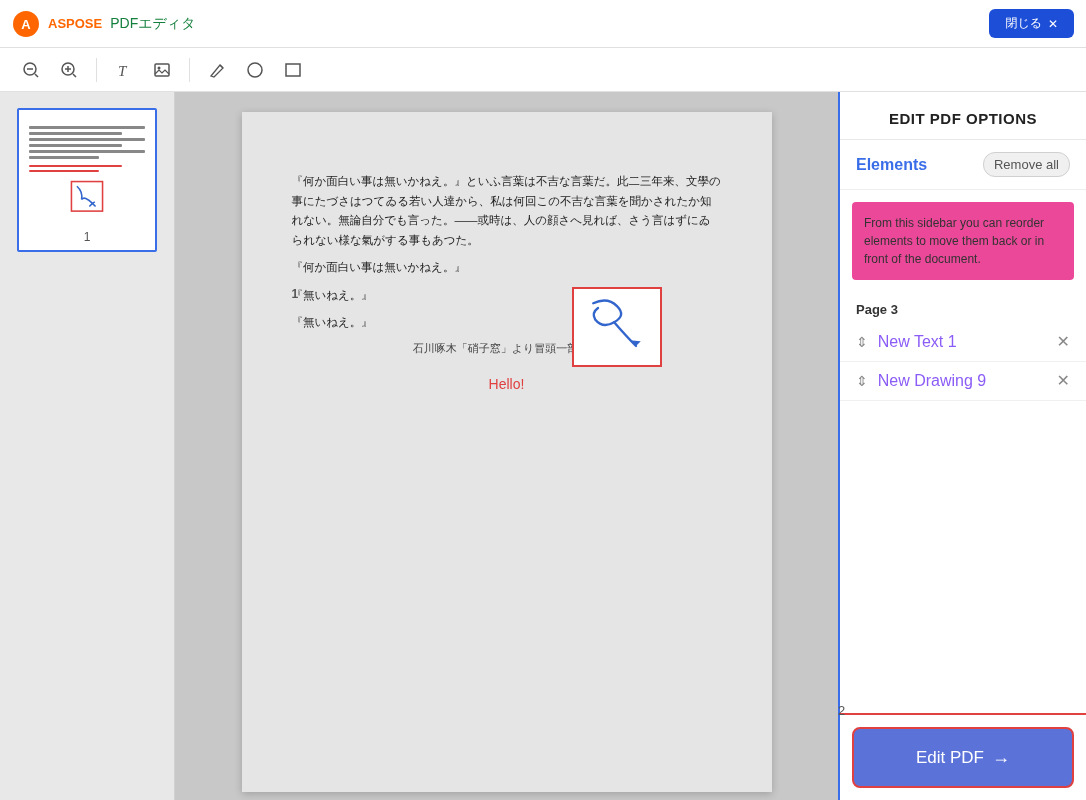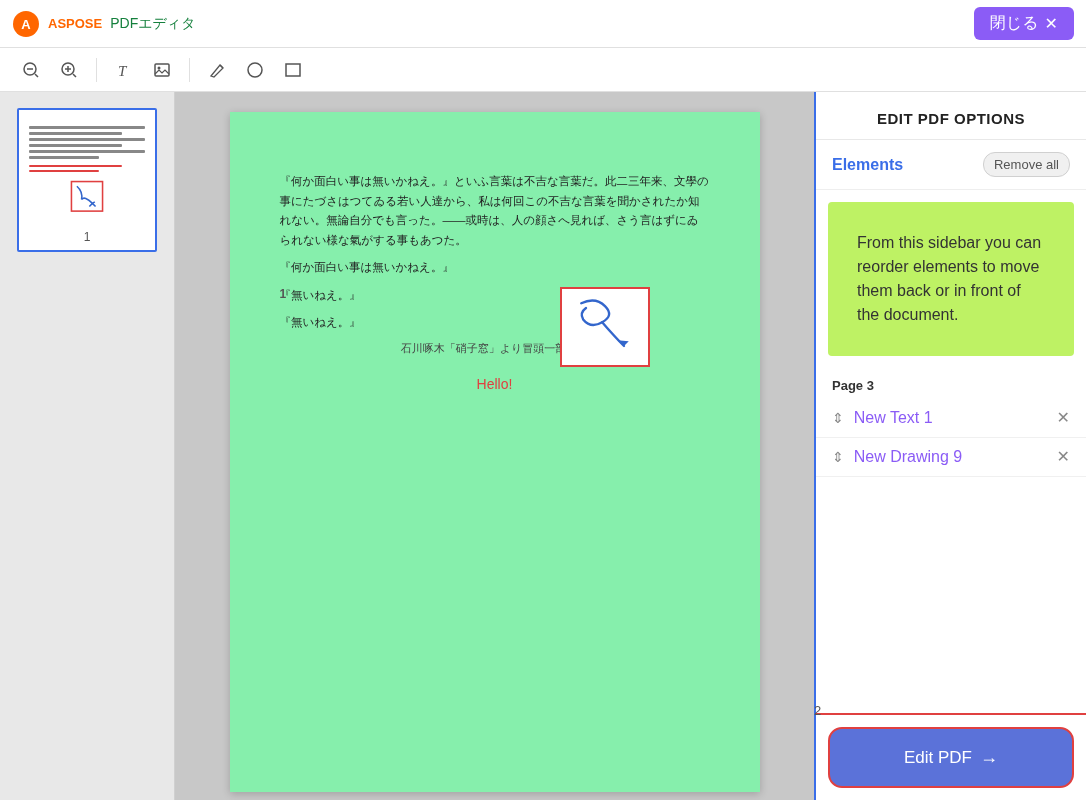--- a/index.html
+++ b/index.html
@@ -20,26 +20,26 @@
     .header-left {
       display: flex;
       align-items: center;
       gap: 8px;
     }
     .logo-icon {
       width: 28px;
       height: 28px;
     }
     .close-btn {
-      background: #8b5cf6;
+      background: #1d4ed8;
       color: #fff;
       border: none;
       border-radius: 6px;
       padding: 6px 16px;
-      font-size: 16px;
+      font-size: 12px;
       cursor: pointer;
       display: flex;
       align-items: center;
       gap: 6px;
     }
 
     
     .toolbar {
       display: flex;
       align-items: center;
@@ -121,21 +121,21 @@
     .viewer-area {
       flex: 1;
       background: #c8c8c8;
       overflow: auto;
       display: flex;
       justify-content: center;
       padding: 20px;
       position: relative;
     }
     .pdf-page {
-      background: #86efac;
+      background: #e5e5e5;
       width: 530px;
       min-height: 680px;
       padding: 60px 50px 40px 50px;
       box-shadow: 0 2px 8px rgba(0,0,0,0.2);
       position: relative;
     }
     .pdf-text-block {
       font-size: 11.5px;
       line-height: 1.7;
       color: #222;
@@ -159,21 +159,21 @@
       width: 90px;
       height: 80px;
       top: 175px;
       right: 110px;
       background: #fff;
       overflow: hidden;
     }
 
     
     .sidebar {
-      width: 272px;
+      width: 248px;
       background: #fff;
       border-left: 2px solid #3a6ee8;
       display: flex;
       flex-direction: column;
     }
     .sidebar-header {
       padding: 18px 16px 12px;
       text-align: center;
       font-size: 15px;
       font-weight: 700;
@@ -196,25 +196,25 @@
     .remove-all-btn {
       font-size: 13px;
       color: #555;
       background: #f0f0f0;
       border: 1px solid #d0d0d0;
       border-radius: 12px;
       padding: 4px 10px;
       cursor: pointer;
     }
     .sidebar-info-box {
-      background: #bef264;
+      background: #ec4899;
       margin: 12px;
-      padding: 29px;
+      padding: 12px;
       border-radius: 4px;
-      font-size: 16px;
+      font-size: 12px;
       color: #333;
       line-height: 1.5;
     }
     .sidebar-page-label {
       padding: 10px 16px 6px;
       font-size: 13px;
       font-weight: 600;
       color: #333;
     }
     .sidebar-element-item {
@@ -252,21 +252,21 @@
       left: -2px;
       font-size: 13px;
       color: #555;
       font-weight: 500;
     }
     .edit-pdf-btn {
       width: 100%;
       background: #5b72d9;
       color: #fff;
       border: 2px solid #e04040;
-      border-radius: 14px;
+      border-radius: 8px;
       padding: 18px;
       font-size: 17px;
       font-weight: 500;
       cursor: pointer;
       display: flex;
       align-items: center;
       justify-content: center;
       gap: 8px;
     }
 

